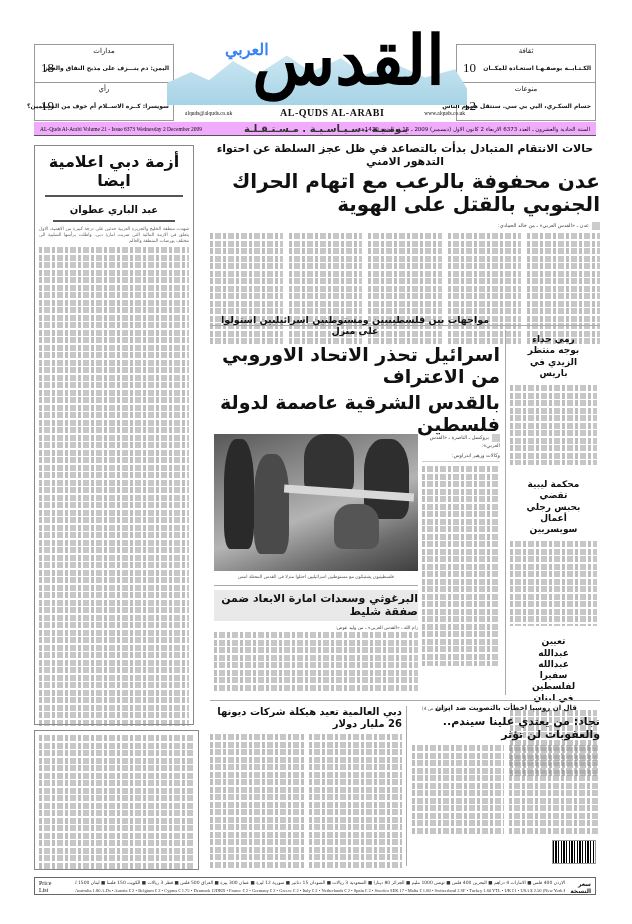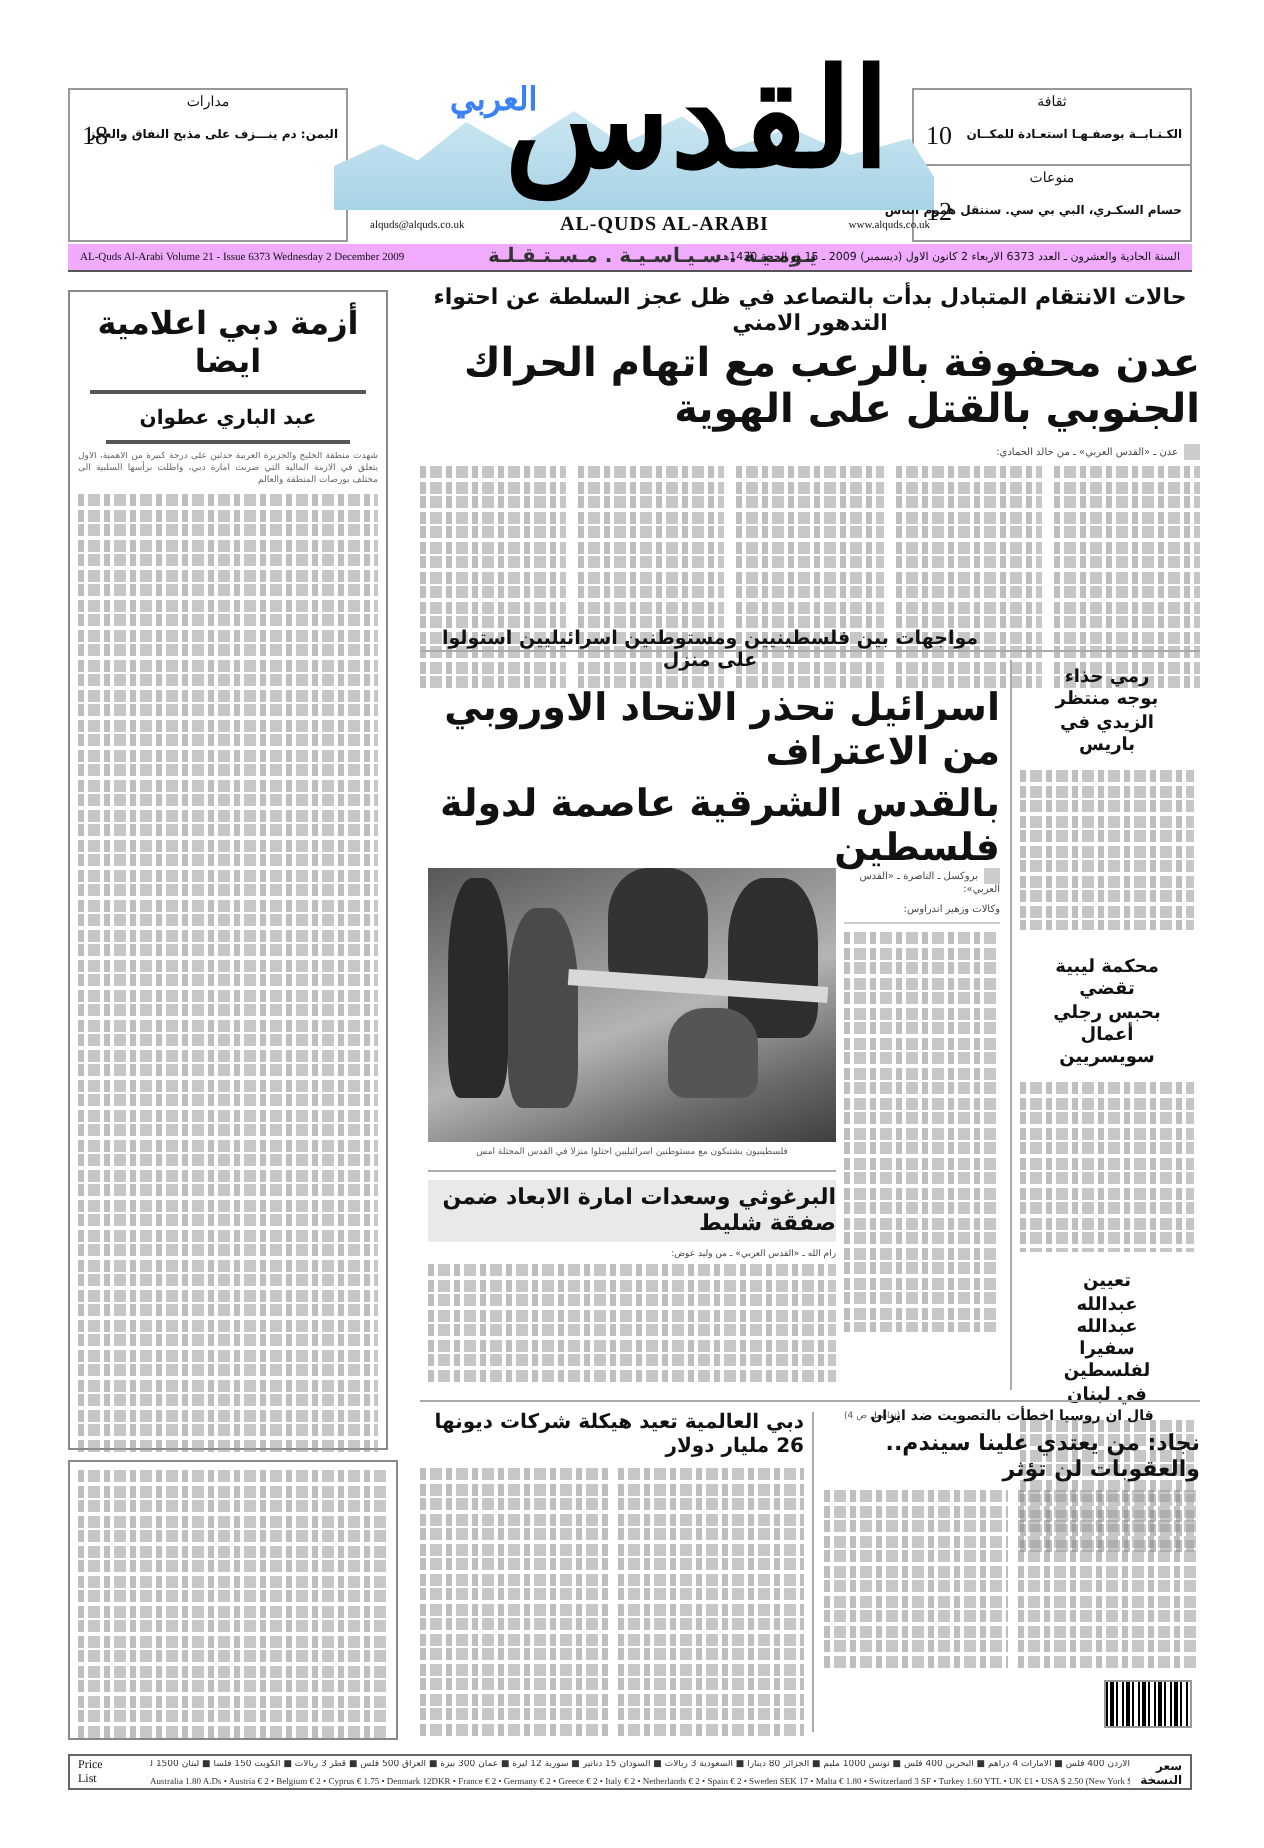--- a/index.html
+++ b/index.html
@@ -48,20 +48,25 @@
 </style>
 </head>
 <body>
 
 <div class="promo" style="left:34px">
   <div class="cell">
     <div class="cat">مدارات</div>
     <div class="num" style="left:6px">18</div>
     <div class="txt" style="right:4px">اليمن: دم ينـــزف على مذبح النفاق والعجز</div>
   </div>
+  <div class="cell">
+    <div class="cat">رأي</div>
+    <div class="num" style="left:6px">19</div>
+    <div class="txt" style="right:4px">سويسرا: كــره الاســلام أم خوف من المسلمين؟</div>
+  </div>
 </div>
 
 <div class="promo" style="left:456px">
   <div class="cell">
     <div class="cat">ثقافة</div>
     <div class="num" style="left:6px">10</div>
     <div class="txt" style="right:4px">الكـتـابــة بوصفـهـا استعـادة للمكــان</div>
   </div>
   <div class="cell">
     <div class="cat">منوعات</div>

